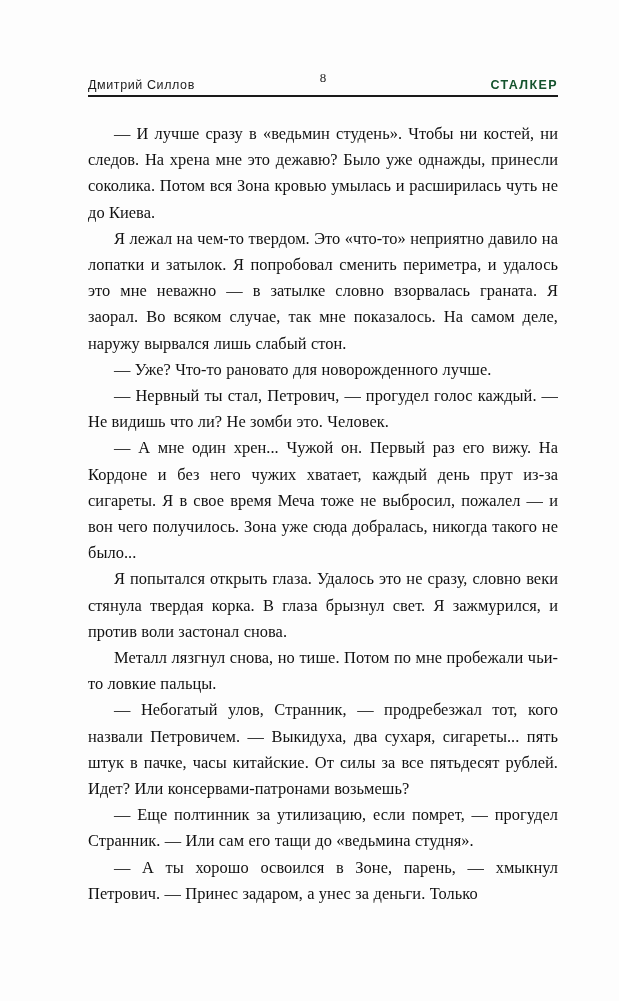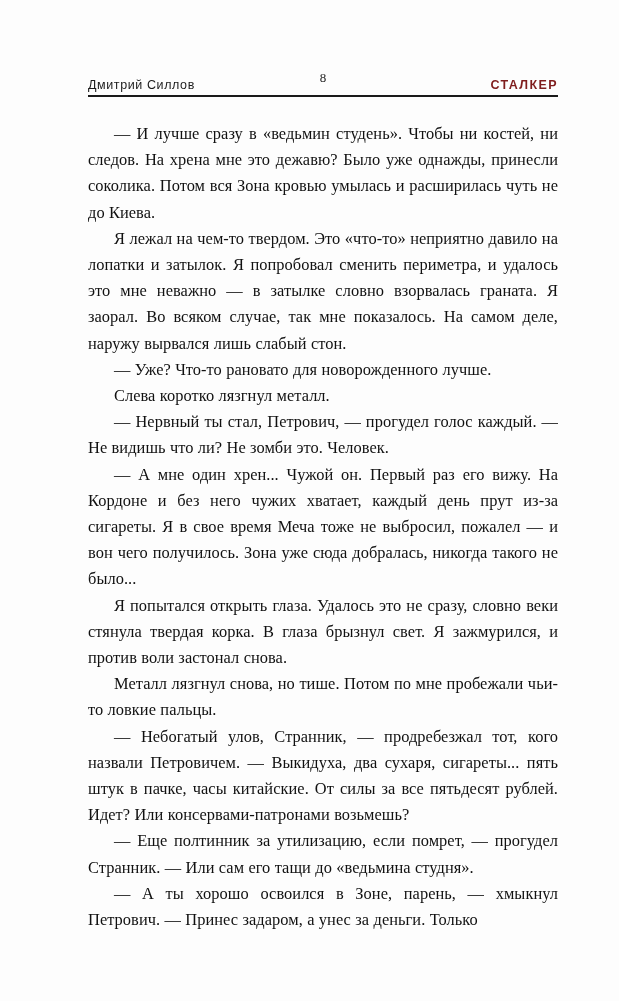--- a/index.html
+++ b/index.html
@@ -53,21 +53,21 @@
     position: absolute;
     left: 50%;
     transform: translateX(-50%);
     top: 0;
   }
   .rh-title {
     font-family: "Liberation Sans", "DejaVu Sans", sans-serif;
     font-size: 12.5px;
     font-weight: bold;
     letter-spacing: 1.4px;
-    color: #7f1d1d;
+    color: #14532d;
     white-space: nowrap;
   }
   .rule {
     width: 100%;
     height: 2px;
     background: #1a1a1a;
     margin-top: 3px;
     margin-bottom: 24px;
   }
 
@@ -94,21 +94,20 @@
       <span class="rh-folio">8</span>
       <span class="rh-title">СТАЛКЕР</span>
     </div>
 
     <div class="rule"></div>
 
     <div class="body-text">
       <p>— И лучше сразу в «ведьмин студень». Чтобы ни костей, ни следов. На хрена мне это дежавю? Было уже однажды, принесли соколика. Потом вся Зона кровью умылась и расширилась чуть не до Киева.</p>
       <p>Я лежал на чем-то твердом. Это «что-то» неприятно давило на лопатки и затылок. Я попробовал сменить периметра, и удалось это мне неважно — в затылке словно взорвалась граната. Я заорал. Во всяком случае, так мне показалось. На самом деле, наружу вырвался лишь слабый стон.</p>
       <p>— Уже? Что-то рановато для новорожденного лучше.</p>
-      <p>Слева коротко лязгнул металл.</p>
       <p>— Нервный ты стал, Петрович, — прогудел голос каждый. — Не видишь что ли? Не зомби это. Человек.</p>
       <p>— А мне один хрен... Чужой он. Первый раз его вижу. На Кордоне и без него чужих хватает, каждый день прут из-за сигареты. Я в свое время Меча тоже не выбросил, пожалел — и вон чего получилось. Зона уже сюда добралась, никогда такого не было...</p>
       <p>Я попытался открыть глаза. Удалось это не сразу, словно веки стянула твердая корка. В глаза брызнул свет. Я зажмурился, и против воли застонал снова.</p>
       <p>Металл лязгнул снова, но тише. Потом по мне пробежали чьи-то ловкие пальцы.</p>
       <p>— Небогатый улов, Странник, — продребезжал тот, кого назвали Петровичем. — Выкидуха, два сухаря, сигареты... пять штук в пачке, часы китайские. От силы за все пятьдесят рублей. Идет? Или консервами-патронами возьмешь?</p>
       <p>— Еще полтинник за утилизацию, если помрет, — прогудел Странник. — Или сам его тащи до «ведьмина студня».</p>
       <p>— А ты хорошо освоился в Зоне, парень, — хмыкнул Петрович. — Принес задаром, а унес за деньги. Только</p>
     </div>
 
   </div>

